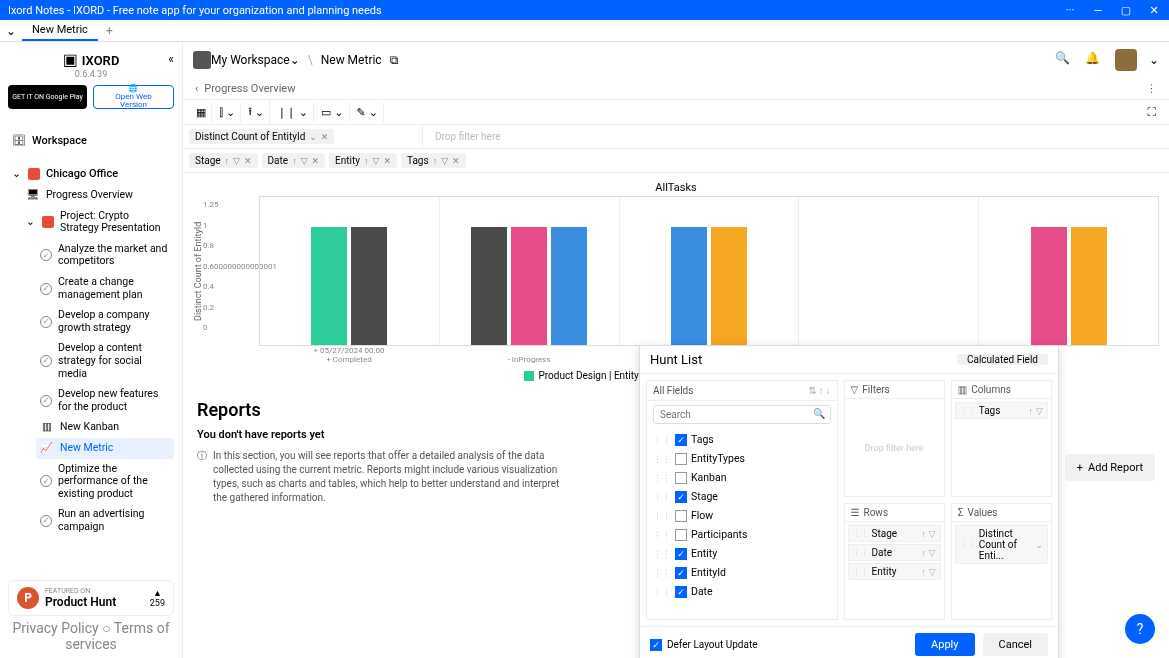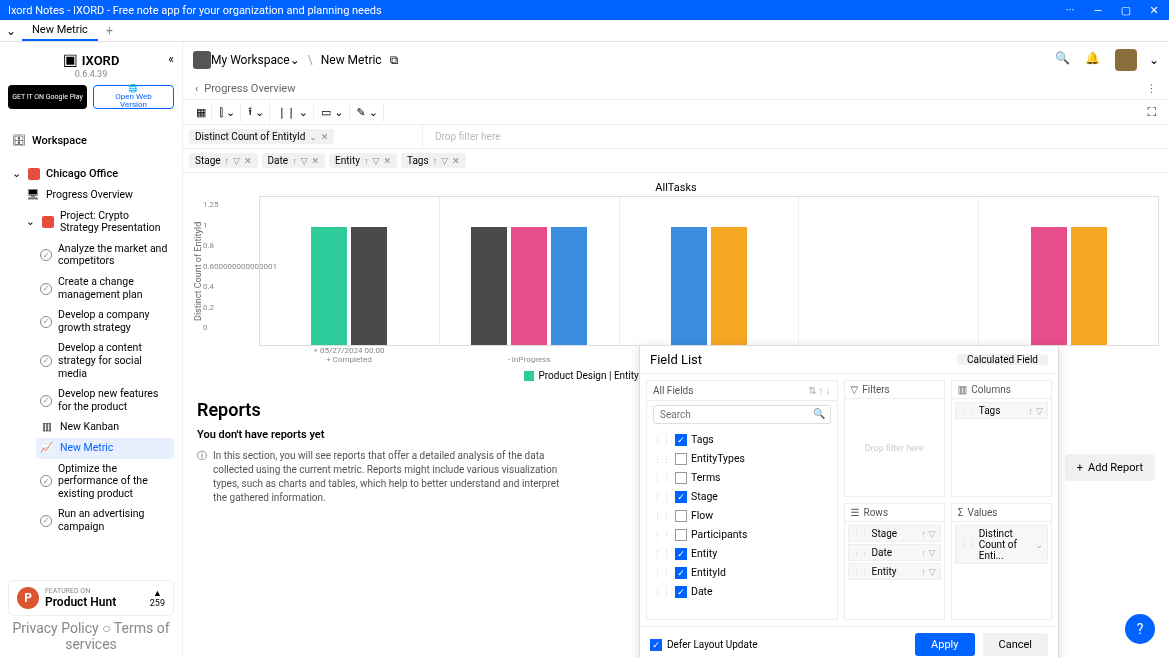--- a/index.html
+++ b/index.html
@@ -416,21 +416,21 @@
         <span>In this section, you will see reports that offer a detailed analysis of the data collected using the current metric. Reports might include various visualization types, such as charts and tables, which help to better understand and interpret the gathered information.</span>
       </div>
     </div>
     <div class="add-report">
       <span>+</span>
       <span>Add Report</span>
     </div>
 
     <div class="panel">
       <div class="panel-head">
-        <span class="title">Field List</span>
+        <span class="title">Hunt List</span>
         <span class="calc-btn">Calculated Field</span>
       </div>
       <div class="panel-body">
         <div class="field-col">
           <div class="fc-head">
             <span>All Fields</span>
             <span class="sort">
                 <span>⇅</span>
                 <span>↑</span>
                 <span>↓</span>
@@ -447,21 +447,21 @@
                 <span>Tags</span>
               </div>
               <div class="fc-item">
                 <span class="grip">⋮⋮</span>
                 <span class="cb "></span>
                 <span>EntityTypes</span>
               </div>
               <div class="fc-item">
                 <span class="grip">⋮⋮</span>
                 <span class="cb "></span>
-                <span>Terms</span>
+                <span>Kanban</span>
               </div>
               <div class="fc-item">
                 <span class="grip">⋮⋮</span>
                 <span class="cb on">✓</span>
                 <span>Stage</span>
               </div>
               <div class="fc-item">
                 <span class="grip">⋮⋮</span>
                 <span class="cb "></span>
                 <span>Flow</span>

